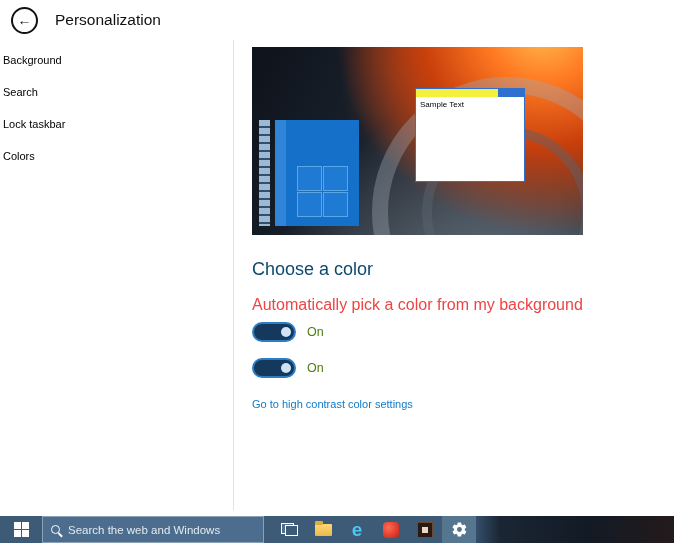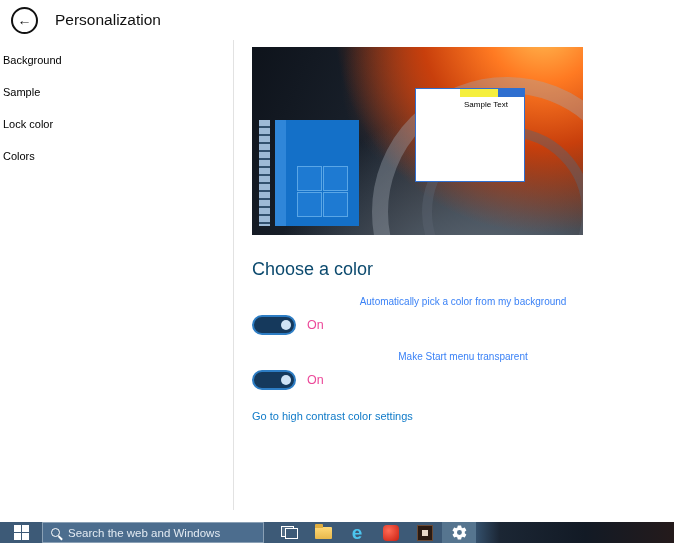--- a/index.html
+++ b/index.html
@@ -31,42 +31,42 @@
     left:120px;top:30px;}
   .p-ring2{position:absolute;width:170px;height:170px;border-radius:50%;border:10px solid rgba(90,100,112,.45);
     left:170px;top:80px;}
   .p-ruler{position:absolute;left:7px;top:73px;width:11px;height:106px;
     background:repeating-linear-gradient(to bottom,#9db9d6 0 6px,#32506e 6px 8px);}
   .p-start{position:absolute;left:23px;top:73px;width:84px;height:106px;background:#1470c8;}
   .p-start-col{position:absolute;left:0;top:0;width:11px;height:100%;background:#2f86d9;}
   .p-tile{position:absolute;width:25px;height:25px;background:#1e7ad2;border:1px solid #5aa6e6;}
   .p-tile.t1{left:22px;top:46px;} .p-tile.t2{left:48px;top:46px;}
   .p-tile.t3{left:22px;top:72px;} .p-tile.t4{left:48px;top:72px;}
-  .p-window{position:absolute;left:163px;top:41px;width:110px;height:94px;background:#fff;border:1px solid #2f6fd0;padding-left:44px;}
+  .p-window{position:absolute;left:163px;top:41px;width:110px;height:94px;background:#fff;border:1px solid #2f6fd0;}
   .p-titlebar{height:8px;background:#f5ef3d;position:relative;}
   .p-titlebar::after{content:"";position:absolute;right:0;top:0;width:26px;height:8px;background:#2f6fd0;}
   .p-sample{font-size:8px;color:#000;padding:3px 0 0 4px;}
 
   .section-title{margin-top:24px;font-size:18px;font-weight:400;color:#0c4a6e;}
 
   .setting{margin-top:16px;}
-  .setting-label{font-size:10px;color:#3b82f6;text-align:center;}
+  .setting-label{font-size:16px;color:#ef4444;}
   .toggle-row{display:flex;align-items:center;margin-top:8px;}
   .toggle{width:44px;height:20px;border-radius:10px;position:relative;cursor:pointer;}
   .toggle .knob{position:absolute;width:10px;height:10px;border-radius:50%;top:3px;}
   .toggle.on{background:#15395c;border:2px solid #2d7dc4;}
   .toggle.on .knob{right:3px;background:#cfe3f5;}
   .toggle.off{background:#fff;border:2px solid #1f1f1f;}
   .toggle.off .knob{left:3px;background:#1f1f1f;}
-  .toggle-state{margin-left:11px;font-size:12.5px;color:#ec4899;}
+  .toggle-state{margin-left:11px;font-size:12.5px;color:#4d7c0f;}
 
   .hc-link{display:inline-block;margin-top:20px;font-size:11px;color:#0f7ac8;cursor:pointer;text-decoration:none;}
 
   
-  .taskbar{position:absolute;left:0;right:0;bottom:0;height:21px;background:#3d5a77;display:flex;align-items:stretch;}
+  .taskbar{position:absolute;left:0;right:0;bottom:0;height:27px;background:#3d5a77;display:flex;align-items:stretch;}
   .tb-start{width:42px;display:flex;align-items:center;justify-content:center;cursor:pointer;}
   .win-logo{display:grid;grid-template-columns:7px 7px;grid-template-rows:7px 7px;gap:1px;}
   .win-logo i{background:#fff;display:block;}
   .tb-search{width:222px;background:#4c6d8e;border:1px solid rgba(255,255,255,.35);display:flex;align-items:center;padding:0 8px;gap:8px;}
   .mag{flex:none;width:9px;height:9px;border:1.5px solid #fff;border-radius:50%;position:relative;}
   .mag::after{content:"";position:absolute;width:5px;height:1.5px;background:#fff;transform:rotate(45deg);right:-4px;bottom:-2px;}
   .tb-search input{background:transparent;border:none;outline:none;color:#fff;font-size:11.5px;width:100%;font-family:"Liberation Sans",sans-serif;}
   .tb-search input::placeholder{color:#e2eaf2;opacity:1;}
   .tb-icons{display:flex;align-items:stretch;margin-left:8px;}
   .tb-icon{width:34px;display:flex;align-items:center;justify-content:center;cursor:pointer;}
@@ -93,24 +93,24 @@
       <span>←</span>
     </div>
     <div class="page-title">Personalization</div>
   </div>
 
   <div class="sidebar">
     <div class="side-item">
       <span>Background</span>
     </div>
     <div class="side-item">
-      <span>Sample</span>
-    </div>
-    <div class="side-item">
-      <span>Lock color</span>
+      <span>Search</span>
+    </div>
+    <div class="side-item">
+      <span>Lock taskbar</span>
     </div>
     <div class="side-item">
       <span>Colors</span>
     </div>
   </div>
   <div class="divider"></div>
 
   <div class="main">
 
     <div class="preview">
@@ -139,21 +139,20 @@
           <span class="knob"></span>
         </div>
         <span class="toggle-state">On</span>
       </div>
     </div>
 
     <div class="setting">
     </div>
 
     <div class="setting">
-      <div class="setting-label">Make Start menu transparent</div>
       <div class="toggle-row">
         <div class="toggle on">
           <span class="knob"></span>
         </div>
         <span class="toggle-state">On</span>
       </div>
     </div>
 
     <a class="hc-link">Go to high contrast color settings</a>
   </div>

